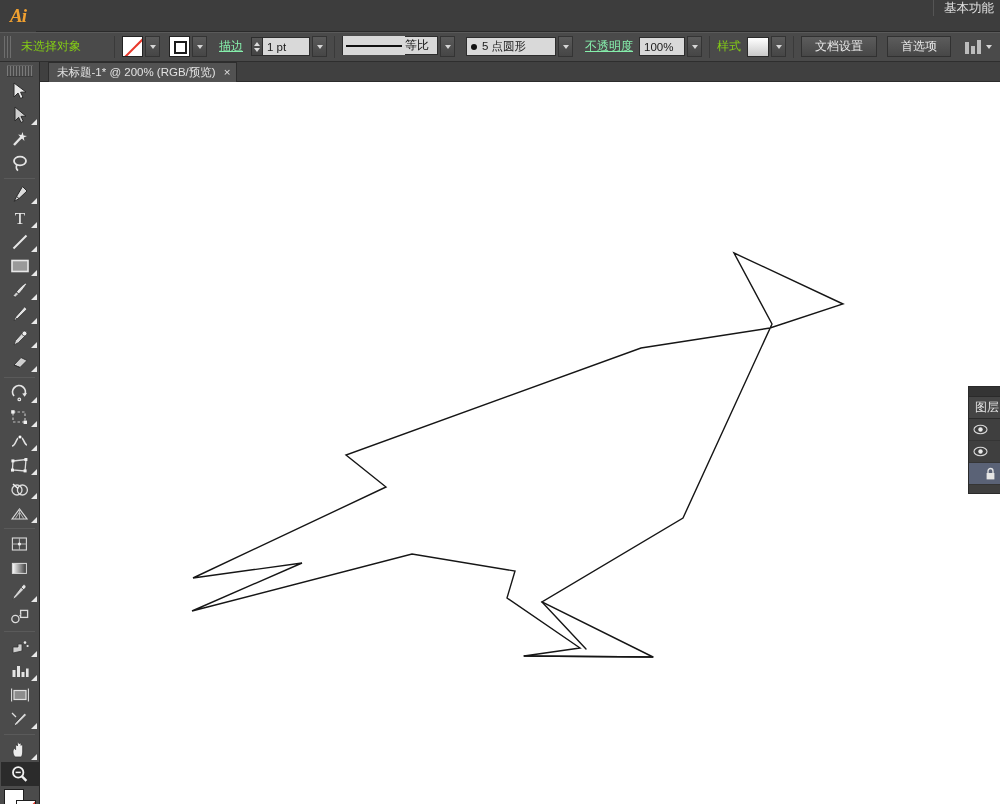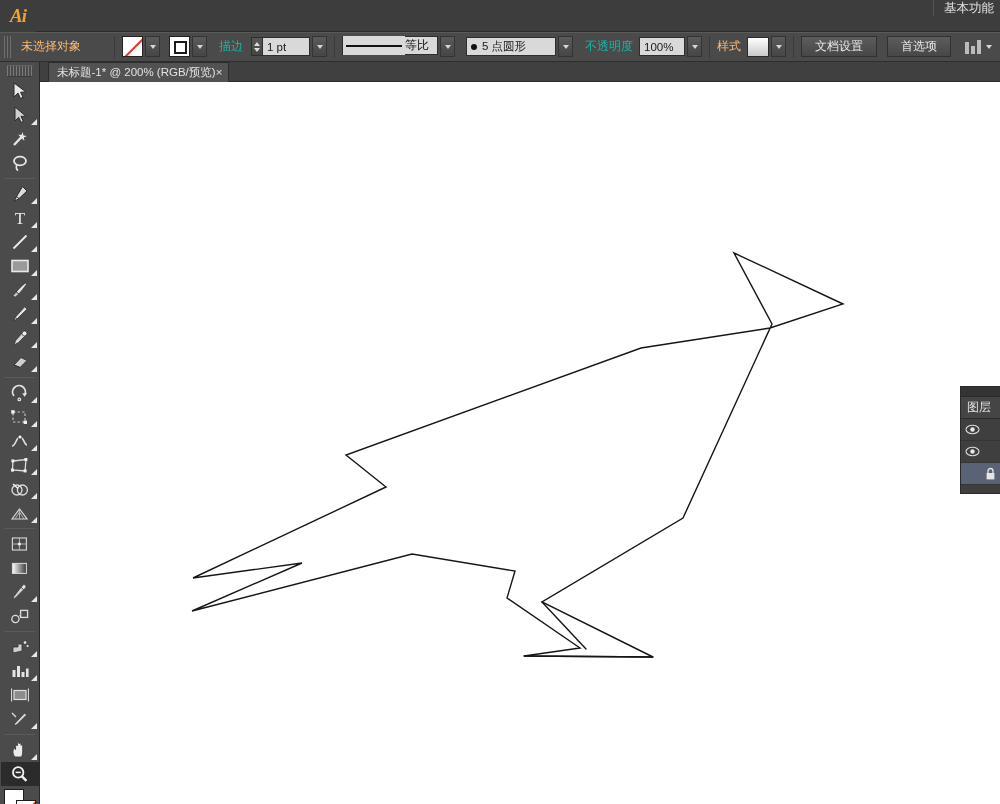--- a/index.html
+++ b/index.html
@@ -68,22 +68,22 @@
     position: absolute; left: 0; top: 32px; width: 1000px; height: 30px;
     background: #4a4a4a;
     border-bottom: 1px solid #2e2e2e;
     display: flex; align-items: center; padding-left: 4px;
     box-shadow: inset 0 1px 0 #5a5a5a;
   }
   .cb-grip {
     width: 7px; height: 22px; margin-right: 4px;
     background: repeating-linear-gradient(to right,#6e6e6e 0 1px,transparent 1px 3px);
   }
-  .cb-label { font-size: 12px; color: #fdba74; white-space: nowrap; }
-  .cb-label.orange { color: #14b8a6; cursor: pointer; }
+  .cb-label { font-size: 12px; color: #84cc16; white-space: nowrap; }
+  .cb-label.orange { color: #86efac; text-decoration: underline; cursor: pointer; }
   .cb-sep { width:1px; height:22px; background:#5e5e5e; margin:0 7px; border-right:1px solid #3a3a3a;}
   .swatch-box {
     width: 21px; height: 21px; border: 1px solid #222; background: #fff;
     position: relative; overflow: hidden;
   }
   .swatch-none::after {
     content:''; position:absolute; left:-3px; top:9px; width:30px; height:2px;
     background:#e8372a; transform: rotate(-45deg);
   }
   .swatch-stroke-inner {
@@ -132,21 +132,21 @@
   .align-glyph s { display:block; width:4px; background:#d0d0d0; text-decoration:none;}
 
   
   .tabbar {
     position:absolute; left:40px; top:62px; width:960px; height:20px;
     background:#404040; border-bottom:1px solid #2b2b2b;
   }
   .doc-tab {
     position:absolute; left:8px; top:0; height:20px;
     background:#525252; border:1px solid #2d2d2d; border-bottom:none;
-    display:flex; align-items:center; padding: 0 6px 0 8px; gap:0;
+    display:flex; align-items:center; padding: 0 6px 0 8px; gap:8px;
   }
   .doc-tab span { font-size:11.5px; color:#e2e2e2; white-space:nowrap; }
   .tab-close { font-size:12px; color:#cfcfcf; line-height:1; }
 
   
   .toolbar {
     position:absolute; left:0; top:62px; width:40px; height:742px;
     background:#4b4b4b; border-right:1px solid #2a2a2a;
   }
   .tb-grip {
@@ -184,21 +184,21 @@
 
   
   .canvas {
     position:absolute; left:40px; top:82px; width:960px; height:722px;
     background:#ffffff; overflow:hidden;
   }
   .canvas svg { display:block; }
 
   
   .layers-panel {
-    position:absolute; right:0; top:386px; width:40px; height:108px;
+    position:absolute; right:0; top:386px; width:32px; height:108px;
     background:#3f3f3f; border:1px solid #2a2a2a; border-right:none;
   }
   .lp-tabstrip { height:10px; background:#343434; border-bottom:1px solid #2a2a2a;}
   .lp-title {
     height:22px; display:flex; align-items:center; padding-left:6px;
     font-size:12px; color:#e4e4e4; background:#454545;
     border-bottom:1px solid #2c2c2c;
   }
   .lp-row {
     height:22px; display:flex; align-items:center;

